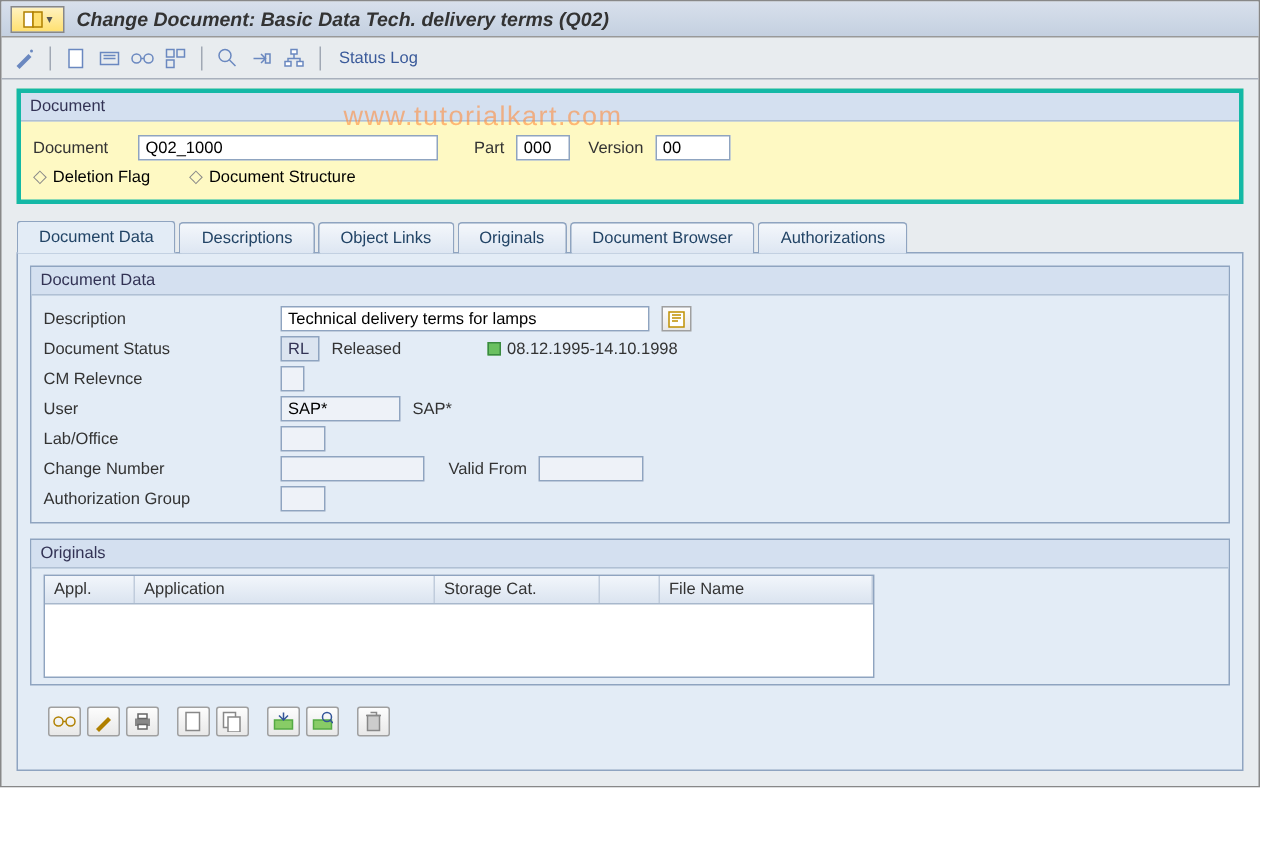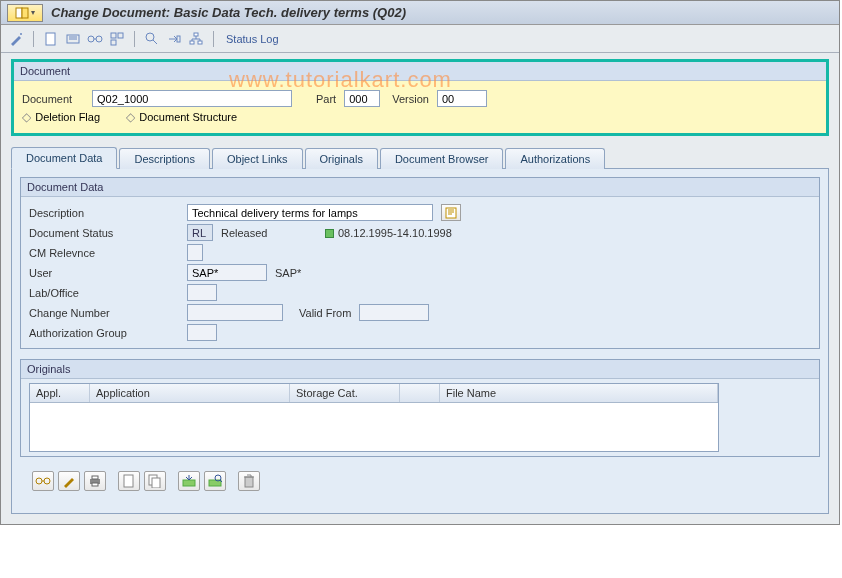--- a/index.html
+++ b/index.html
@@ -10,21 +10,21 @@
   .titlebar { display: flex; align-items: center; background: linear-gradient(#d8e0ec, #c4d0e0); border-bottom: 1px solid #999; padding: 2px 6px; height: 24px; }
   .titlebar .app-icon { width: 36px; height: 18px; display: flex; align-items: center; justify-content: center; border: 1px solid #888; background: linear-gradient(#fff2c0,#ffe070); margin-right: 8px; }
   .titlebar .title { font-style: italic; font-weight: bold; font-size: 13px; color: #333; }
   .drop-arrow { font-size: 8px; color: #555; margin-left: 2px; }
   
   
   .toolbar { display: flex; align-items: center; padding: 4px 6px; border-bottom: 1px solid #a8b0bc; height: 28px; gap: 4px; }
   .toolbar .t-icon { width: 18px; height: 18px; display: inline-flex; align-items: center; justify-content: center; color: #3a5a9a; cursor: pointer; }
   .toolbar .sep { width: 1px; height: 16px; background: #a0a8b4; margin: 0 4px; }
   .toolbar .statuslog { color: #3a5a9a; cursor: pointer; padding: 0 4px; }
-  .watermark { position: absolute; left: 228px; top: 42px; color: rgba(255,140,60,0.6); font-size: 22px; font-weight: 500; letter-spacing: 1px; pointer-events: none; }
+  .watermark { position: absolute; left: 228px; top: 42px; color: rgba(255,140,60,0.6); font-size: 18px; font-weight: 500; letter-spacing: 1px; pointer-events: none; }
   .wrap { position: relative; }
   
   
   .group { margin: 6px 10px; border: 3px solid #14b8a6; background: #fef9c3; }
   .group-title { padding: 3px 6px; color: #335; background: #d4e0f0; border-bottom: 1px solid #b0c0d4; }
   .group-body { padding: 6px 8px; }
   
   .field-row { display: flex; align-items: center; gap: 8px; margin: 3px 0; }
   .flabel { width: 150px; color: #333; }
   .finput { background: #fff; border: 1px solid #8fa4c0; padding: 1px 4px; height: 17px; }
@@ -203,21 +203,21 @@
         <div class="field-row">
           <span class="flabel">Authorization Group</span>
           <input class="finput ro" style="width: 30px;" value="">
         </div>
       </div>
     </div>
 
     <div class="panel">
       <div class="panel-title">Originals</div>
       <div class="panel-body">
-        <div class="tbl" style="width:690px">
+        <div class="tbl" style="width:554px">
           <div class="thead">
             <div class="th" style="width:60px">Appl.</div>
             <div class="th" style="width:200px">Application</div>
             <div class="th" style="width:110px">Storage Cat.</div>
             <div class="th" style="width:40px"></div>
             <div class="th" style="flex:1">File Name</div>
           </div>
           <div class="tbody"></div>
         </div>
       </div>

